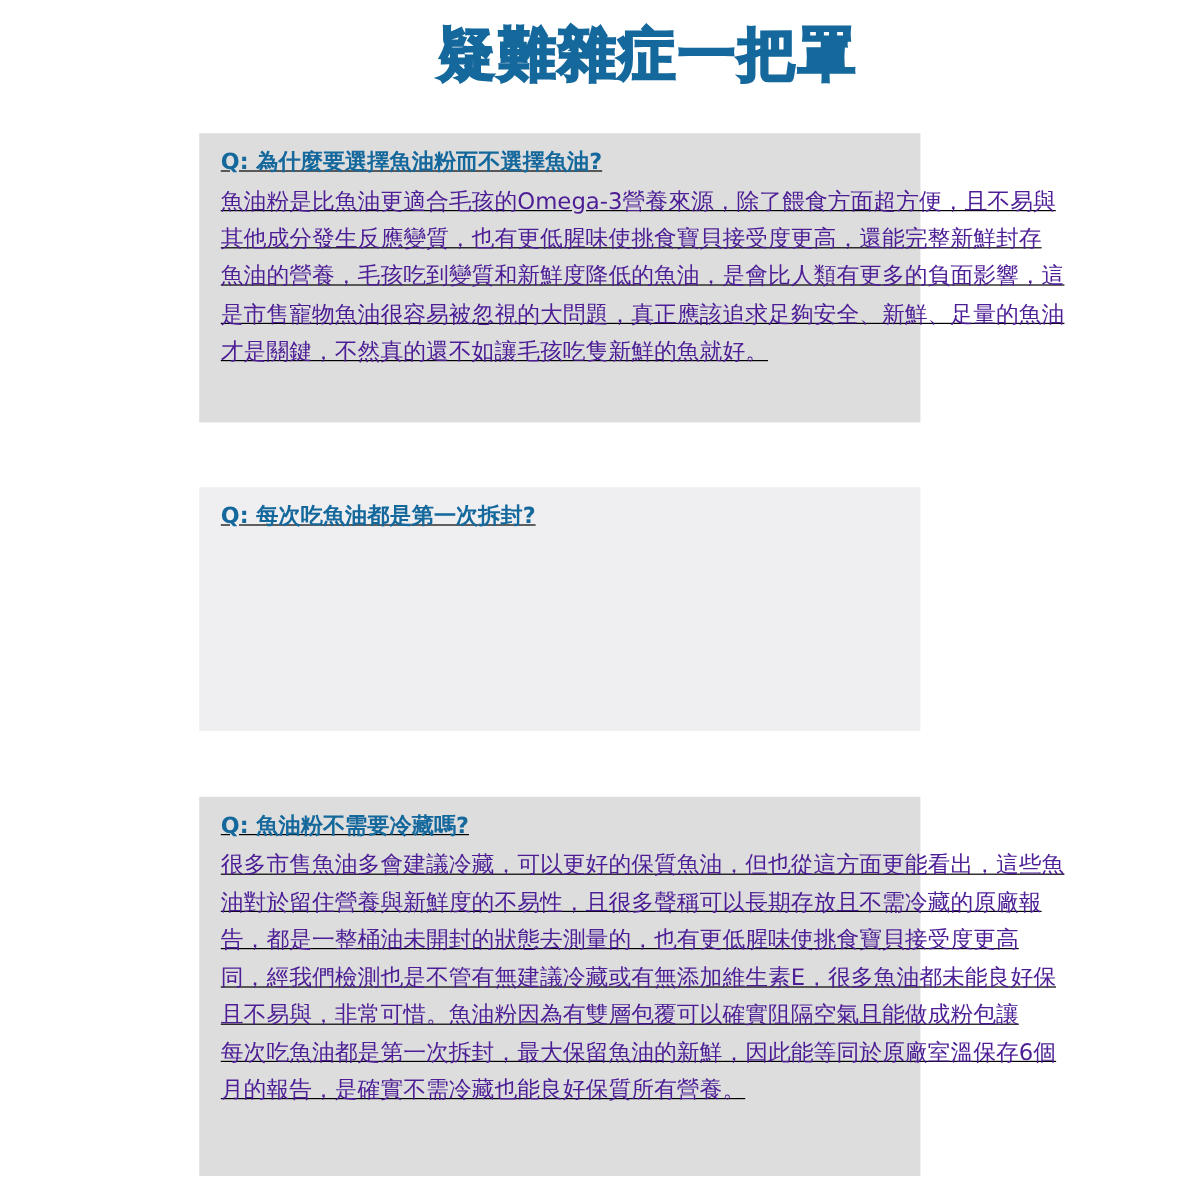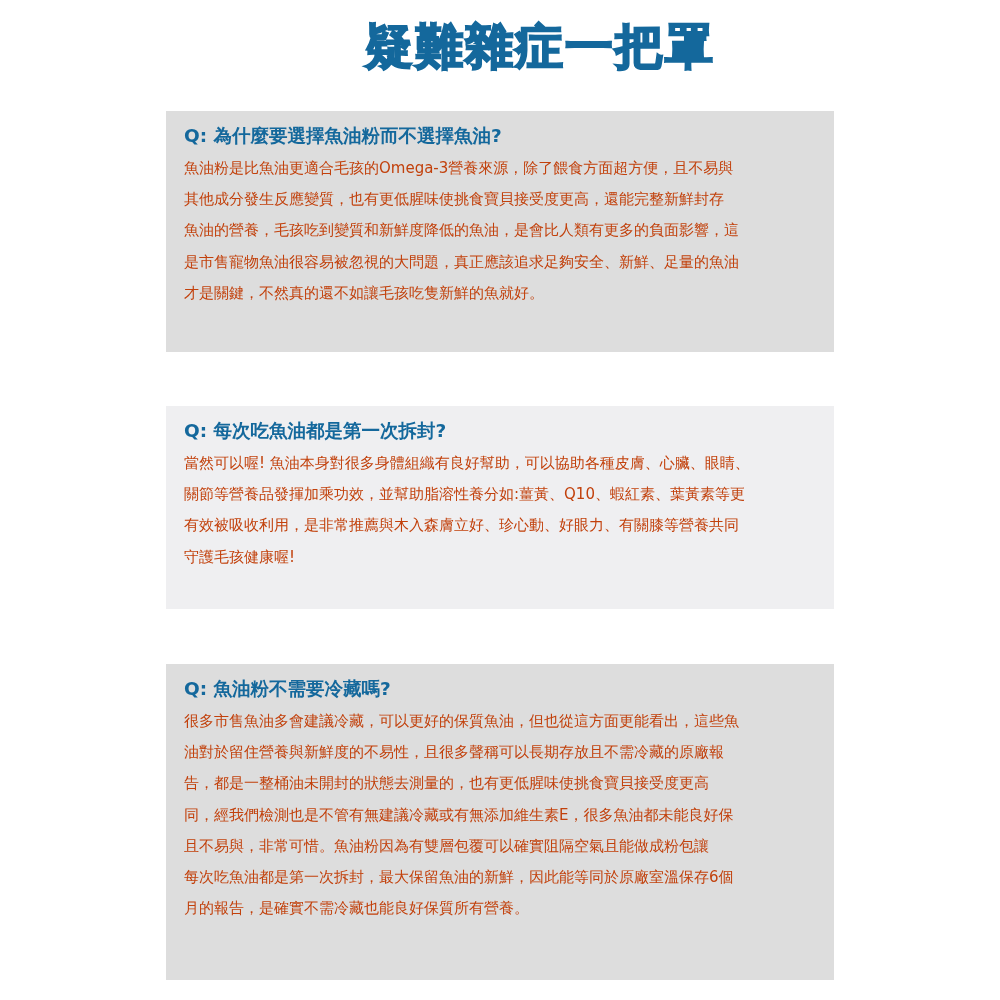--- a/index.html
+++ b/index.html
@@ -1,54 +1,48 @@
 <!DOCTYPE html>
 <html><head>
 <meta charset="utf-8">
 <style>
   html, body { margin: 0; padding: 0; background: #ffffff; }
   body { width: 1000px; height: 1000px; position: relative; overflow: hidden;
          font-family: "DejaVu Sans", "Liberation Sans", sans-serif; }
   .title { position: absolute; left: 0; top: 8px; width: 1000px; text-align: center;
            font-size: 48px; font-weight: 900; color: #14689c; letter-spacing: 2px;
            line-height: 76px; margin-left: 40px; -webkit-text-stroke: 2px #14689c; }
-  .box { position: absolute; left: 166px; width: 668px; box-sizing: border-box;
-         padding: 10px 18px 0 18px; }
+  .box { position: absolute; left: 166px; width: 601px; box-sizing: border-box;
+         padding: 10px 18px 0 18px; text-decoration: underline; }
   .box1 { top: 111px; height: 241px; background: #dddddd; }
   .box2 { top: 406px; height: 203px; background: #efeff1; }
   .box3 { top: 664px; height: 316px; background: #dddddd; }
   .q { font-size: 18.5px; font-weight: bold; color: #14689c; line-height: 26px;
        margin-top: 2px; margin-bottom: 4px; white-space: nowrap; }
-  .a { font-size: 15px; color: #c2410c; line-height: 31.2px; }
+  .a { font-size: 19px; color: #4c1d95; line-height: 31.2px; }
   .a .line { display: block; white-space: nowrap; }
 </style>
 </head>
 <body>
 
 <div class="title">疑難雜症一把罩</div>
 
 <div class="box box1">
   <div class="q">Q: 為什麼要選擇魚油粉而不選擇魚油?</div>
   <div class="a">
     <span class="line">魚油粉是比魚油更適合毛孩的Omega-3營養來源，除了餵食方面超方便，且不易與</span>
     <span class="line">其他成分發生反應變質，也有更低腥味使挑食寶貝接受度更高，還能完整新鮮封存</span>
     <span class="line">魚油的營養，毛孩吃到變質和新鮮度降低的魚油，是會比人類有更多的負面影響，這</span>
     <span class="line">是市售寵物魚油很容易被忽視的大問題，真正應該追求足夠安全、新鮮、足量的魚油</span>
     <span class="line">才是關鍵，不然真的還不如讓毛孩吃隻新鮮的魚就好。</span>
   </div>
 </div>
 
 <div class="box box2">
   <div class="q">Q: 每次吃魚油都是第一次拆封?</div>
-  <div class="a">
-    <span class="line">當然可以喔! 魚油本身對很多身體組織有良好幫助，可以協助各種皮膚、心臟、眼睛、</span>
-    <span class="line">關節等營養品發揮加乘功效，並幫助脂溶性養分如:薑黃、Q10、蝦紅素、葉黃素等更</span>
-    <span class="line">有效被吸收利用，是非常推薦與木入森膚立好、珍心動、好眼力、有關膝等營養共同</span>
-    <span class="line">守護毛孩健康喔!</span>
-  </div>
 </div>
 
 <div class="box box3">
   <div class="q">Q: 魚油粉不需要冷藏嗎?</div>
   <div class="a">
     <span class="line">很多市售魚油多會建議冷藏，可以更好的保質魚油，但也從這方面更能看出，這些魚</span>
     <span class="line">油對於留住營養與新鮮度的不易性，且很多聲稱可以長期存放且不需冷藏的原廠報</span>
     <span class="line">告，都是一整桶油未開封的狀態去測量的，也有更低腥味使挑食寶貝接受度更高</span>
     <span class="line">同，經我們檢測也是不管有無建議冷藏或有無添加維生素E，很多魚油都未能良好保</span>
     <span class="line">且不易與，非常可惜。魚油粉因為有雙層包覆可以確實阻隔空氣且能做成粉包讓</span>

